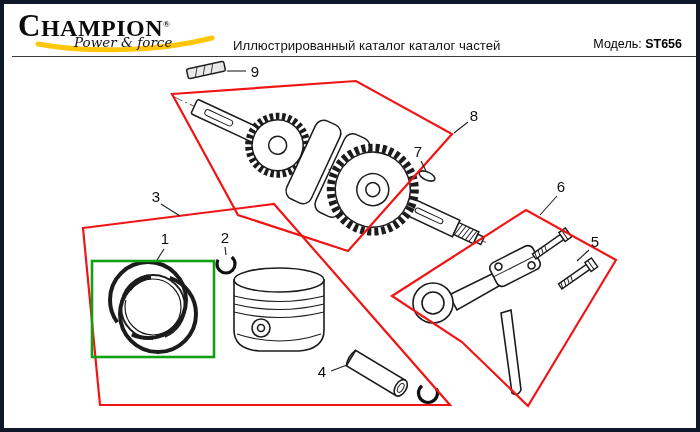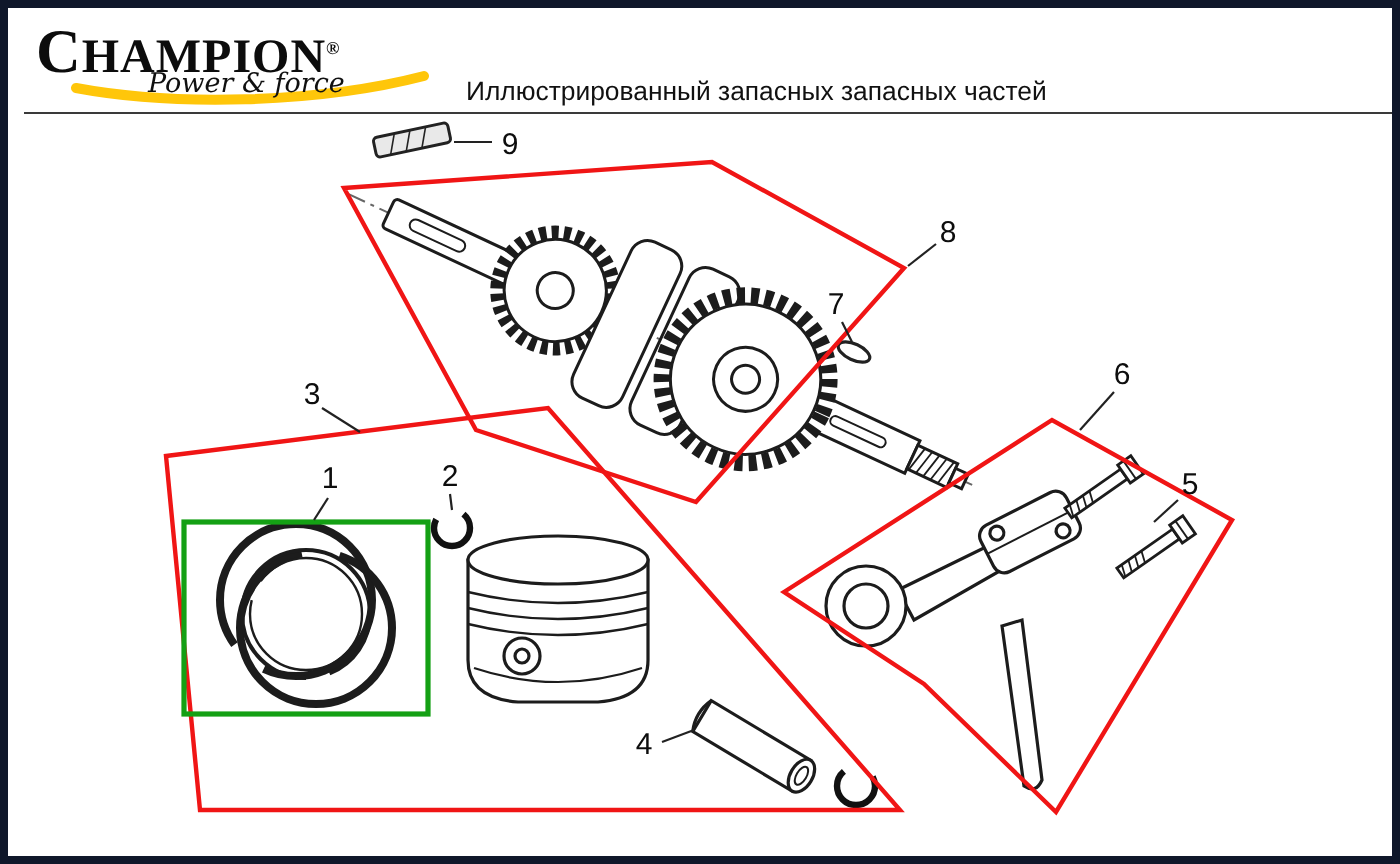--- a/index.html
+++ b/index.html
@@ -31,22 +31,24 @@
 <div class="page">
 
   <div class="brand">
     <svg class="brand-svg" width="210" height="50">
       <path d="M22 37 C70 46 142 45 196 31" fill="none" stroke-width="5" stroke-linecap="round" stroke="#ffc60a"></path>
     </svg>
     <div class="brand-name"><span>CHAMPION</span><span class="brand-reg">®</span></div>
     <div class="brand-tagline">Power &amp; force</div>
   </div>
 
-  <div class="catalog-title">Иллюстрированный запасных запасных частей</div>
+  <div class="catalog-title">Иллюстрированный каталог каталог частей</div>
 
+  <div class="model"><span>Модель:</span>
+    <span class="model-value">ST656</span></div>
 
   <div class="header-rule"></div>
 
   <svg class="diagram" width="700" height="432" viewBox="0 0 700 432">
 
     <g transform="translate(202,66) rotate(-12)" fill="#e9e9e9" stroke="#222" stroke-width="1.5">
       <rect x="-19" y="-5" width="38" height="10" rx="2"></rect>
       <line x1="-8" y1="-5" x2="-12" y2="5" stroke-width="0.8"></line>
       <line x1="0" y1="-5" x2="-4" y2="5" stroke-width="0.8"></line>
       <line x1="8" y1="-5" x2="4" y2="5" stroke-width="0.8"></line>

